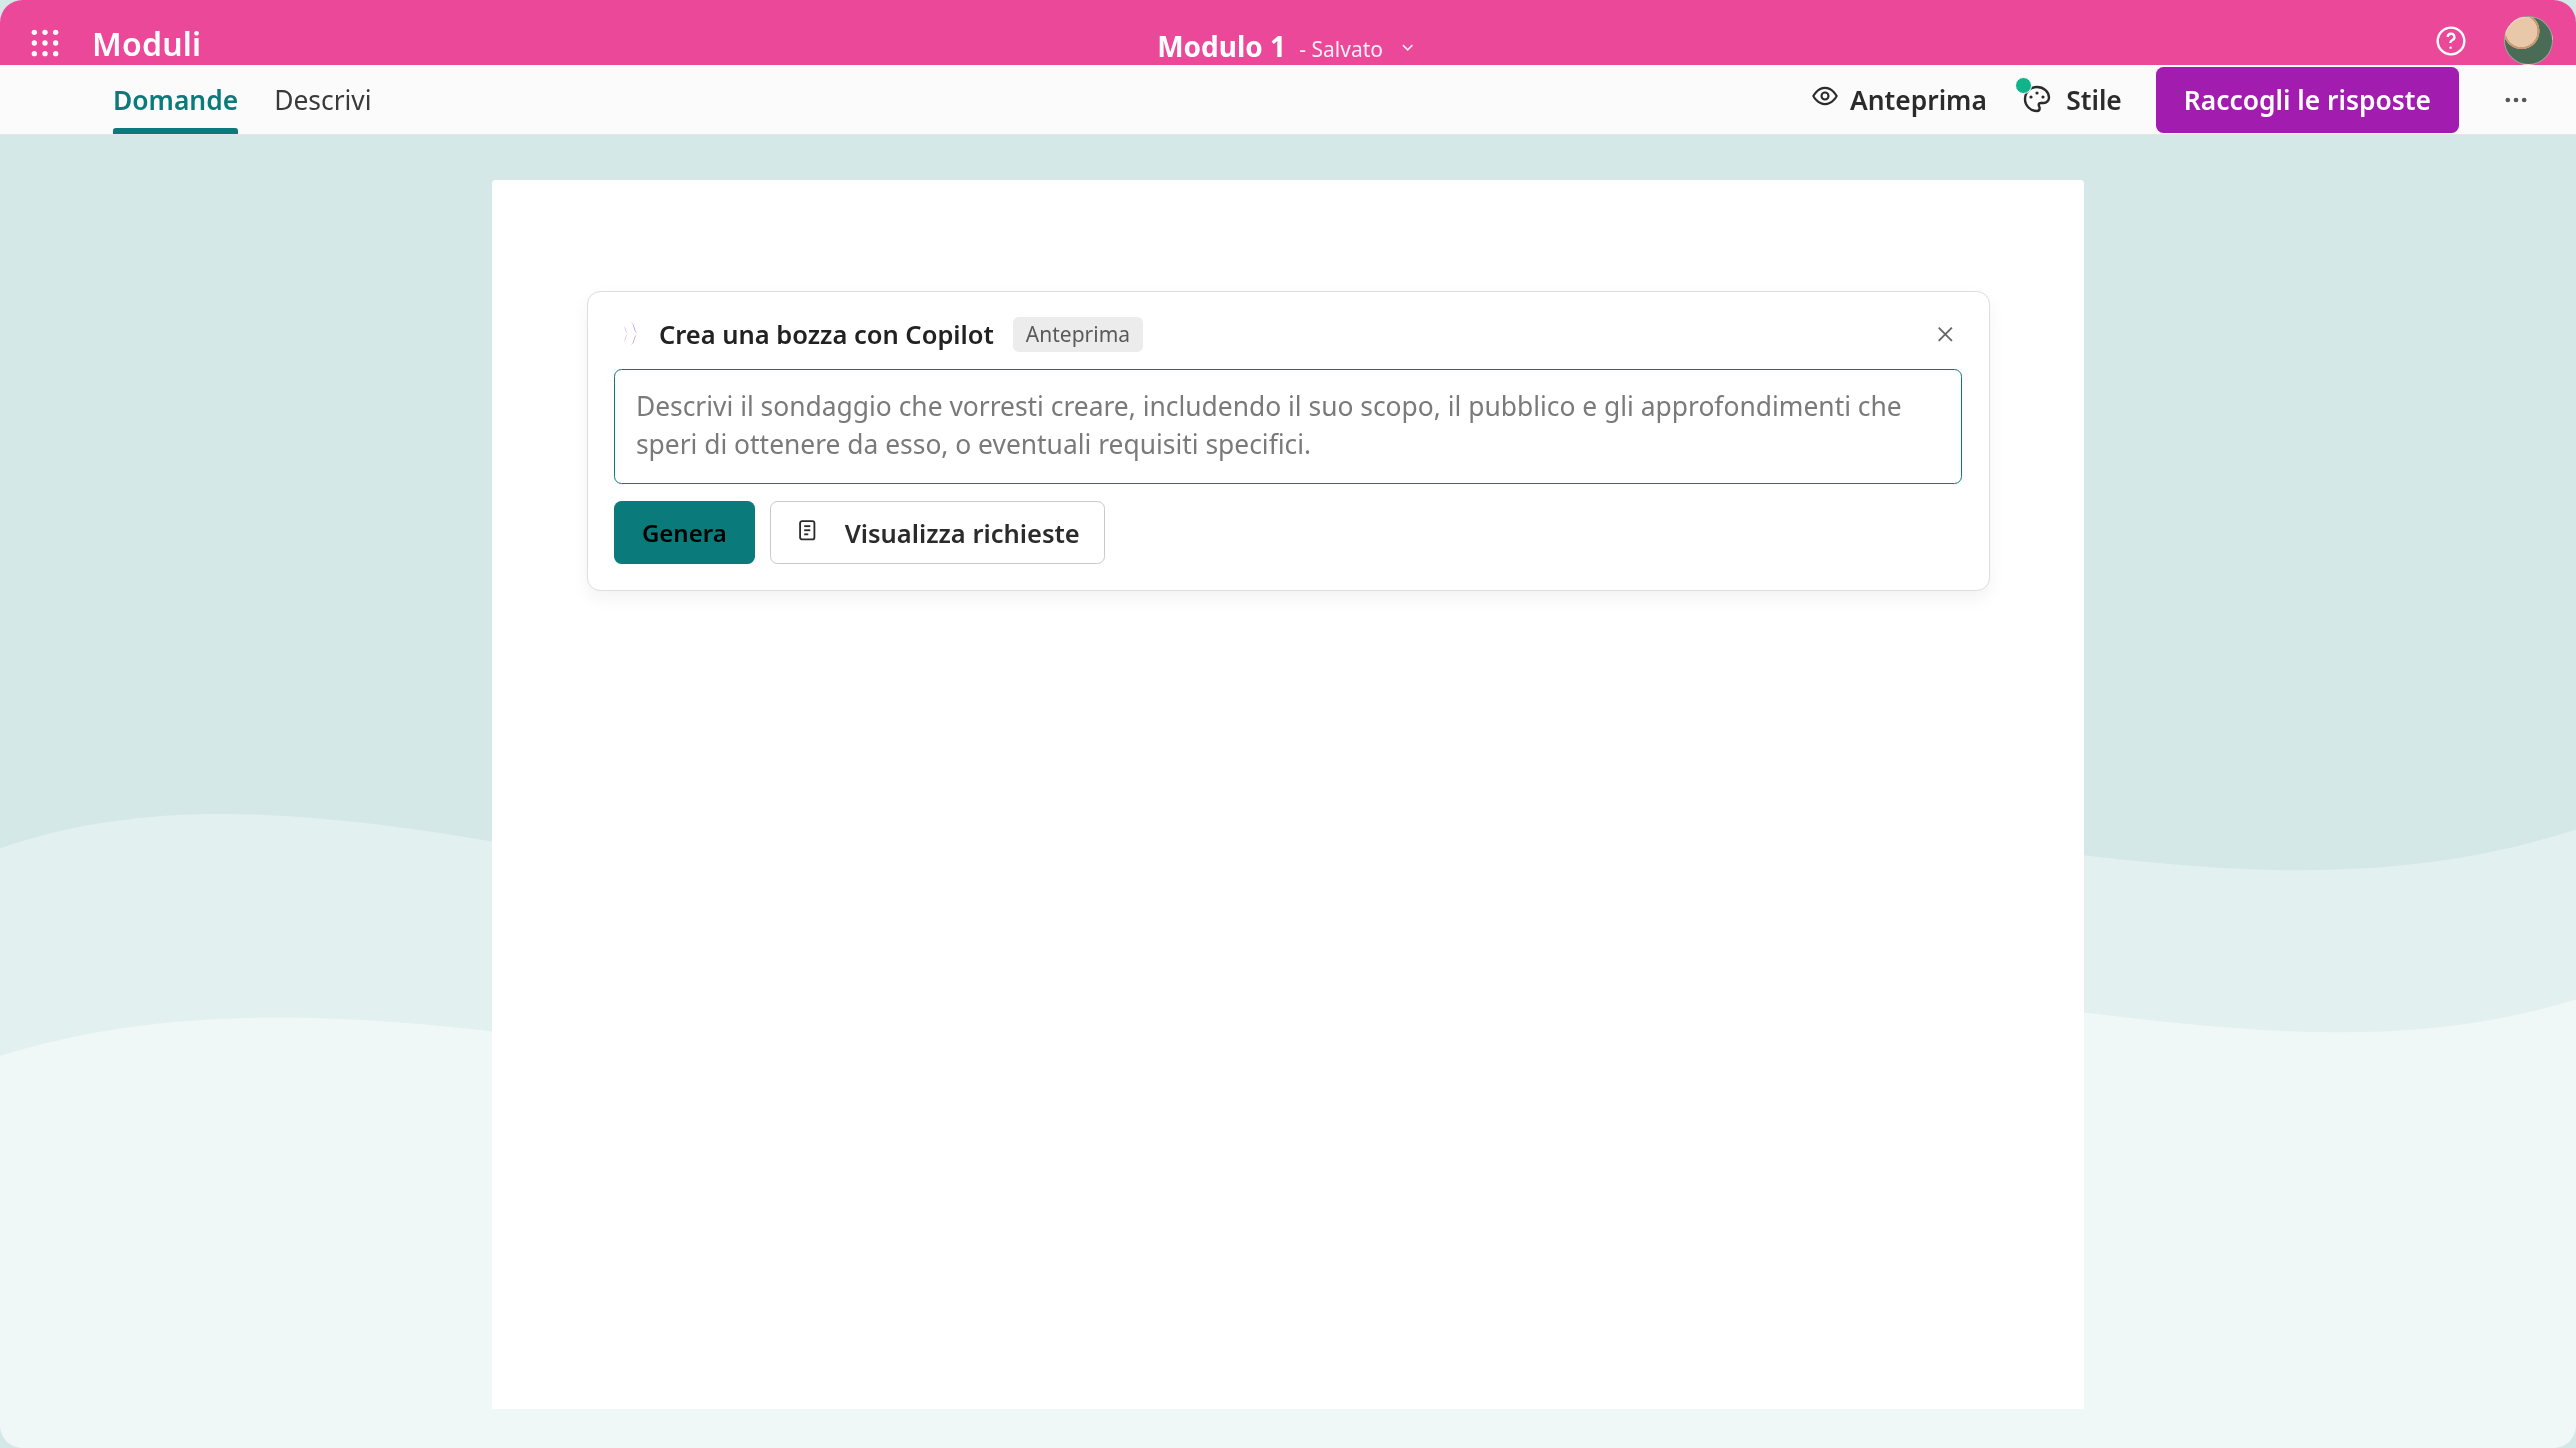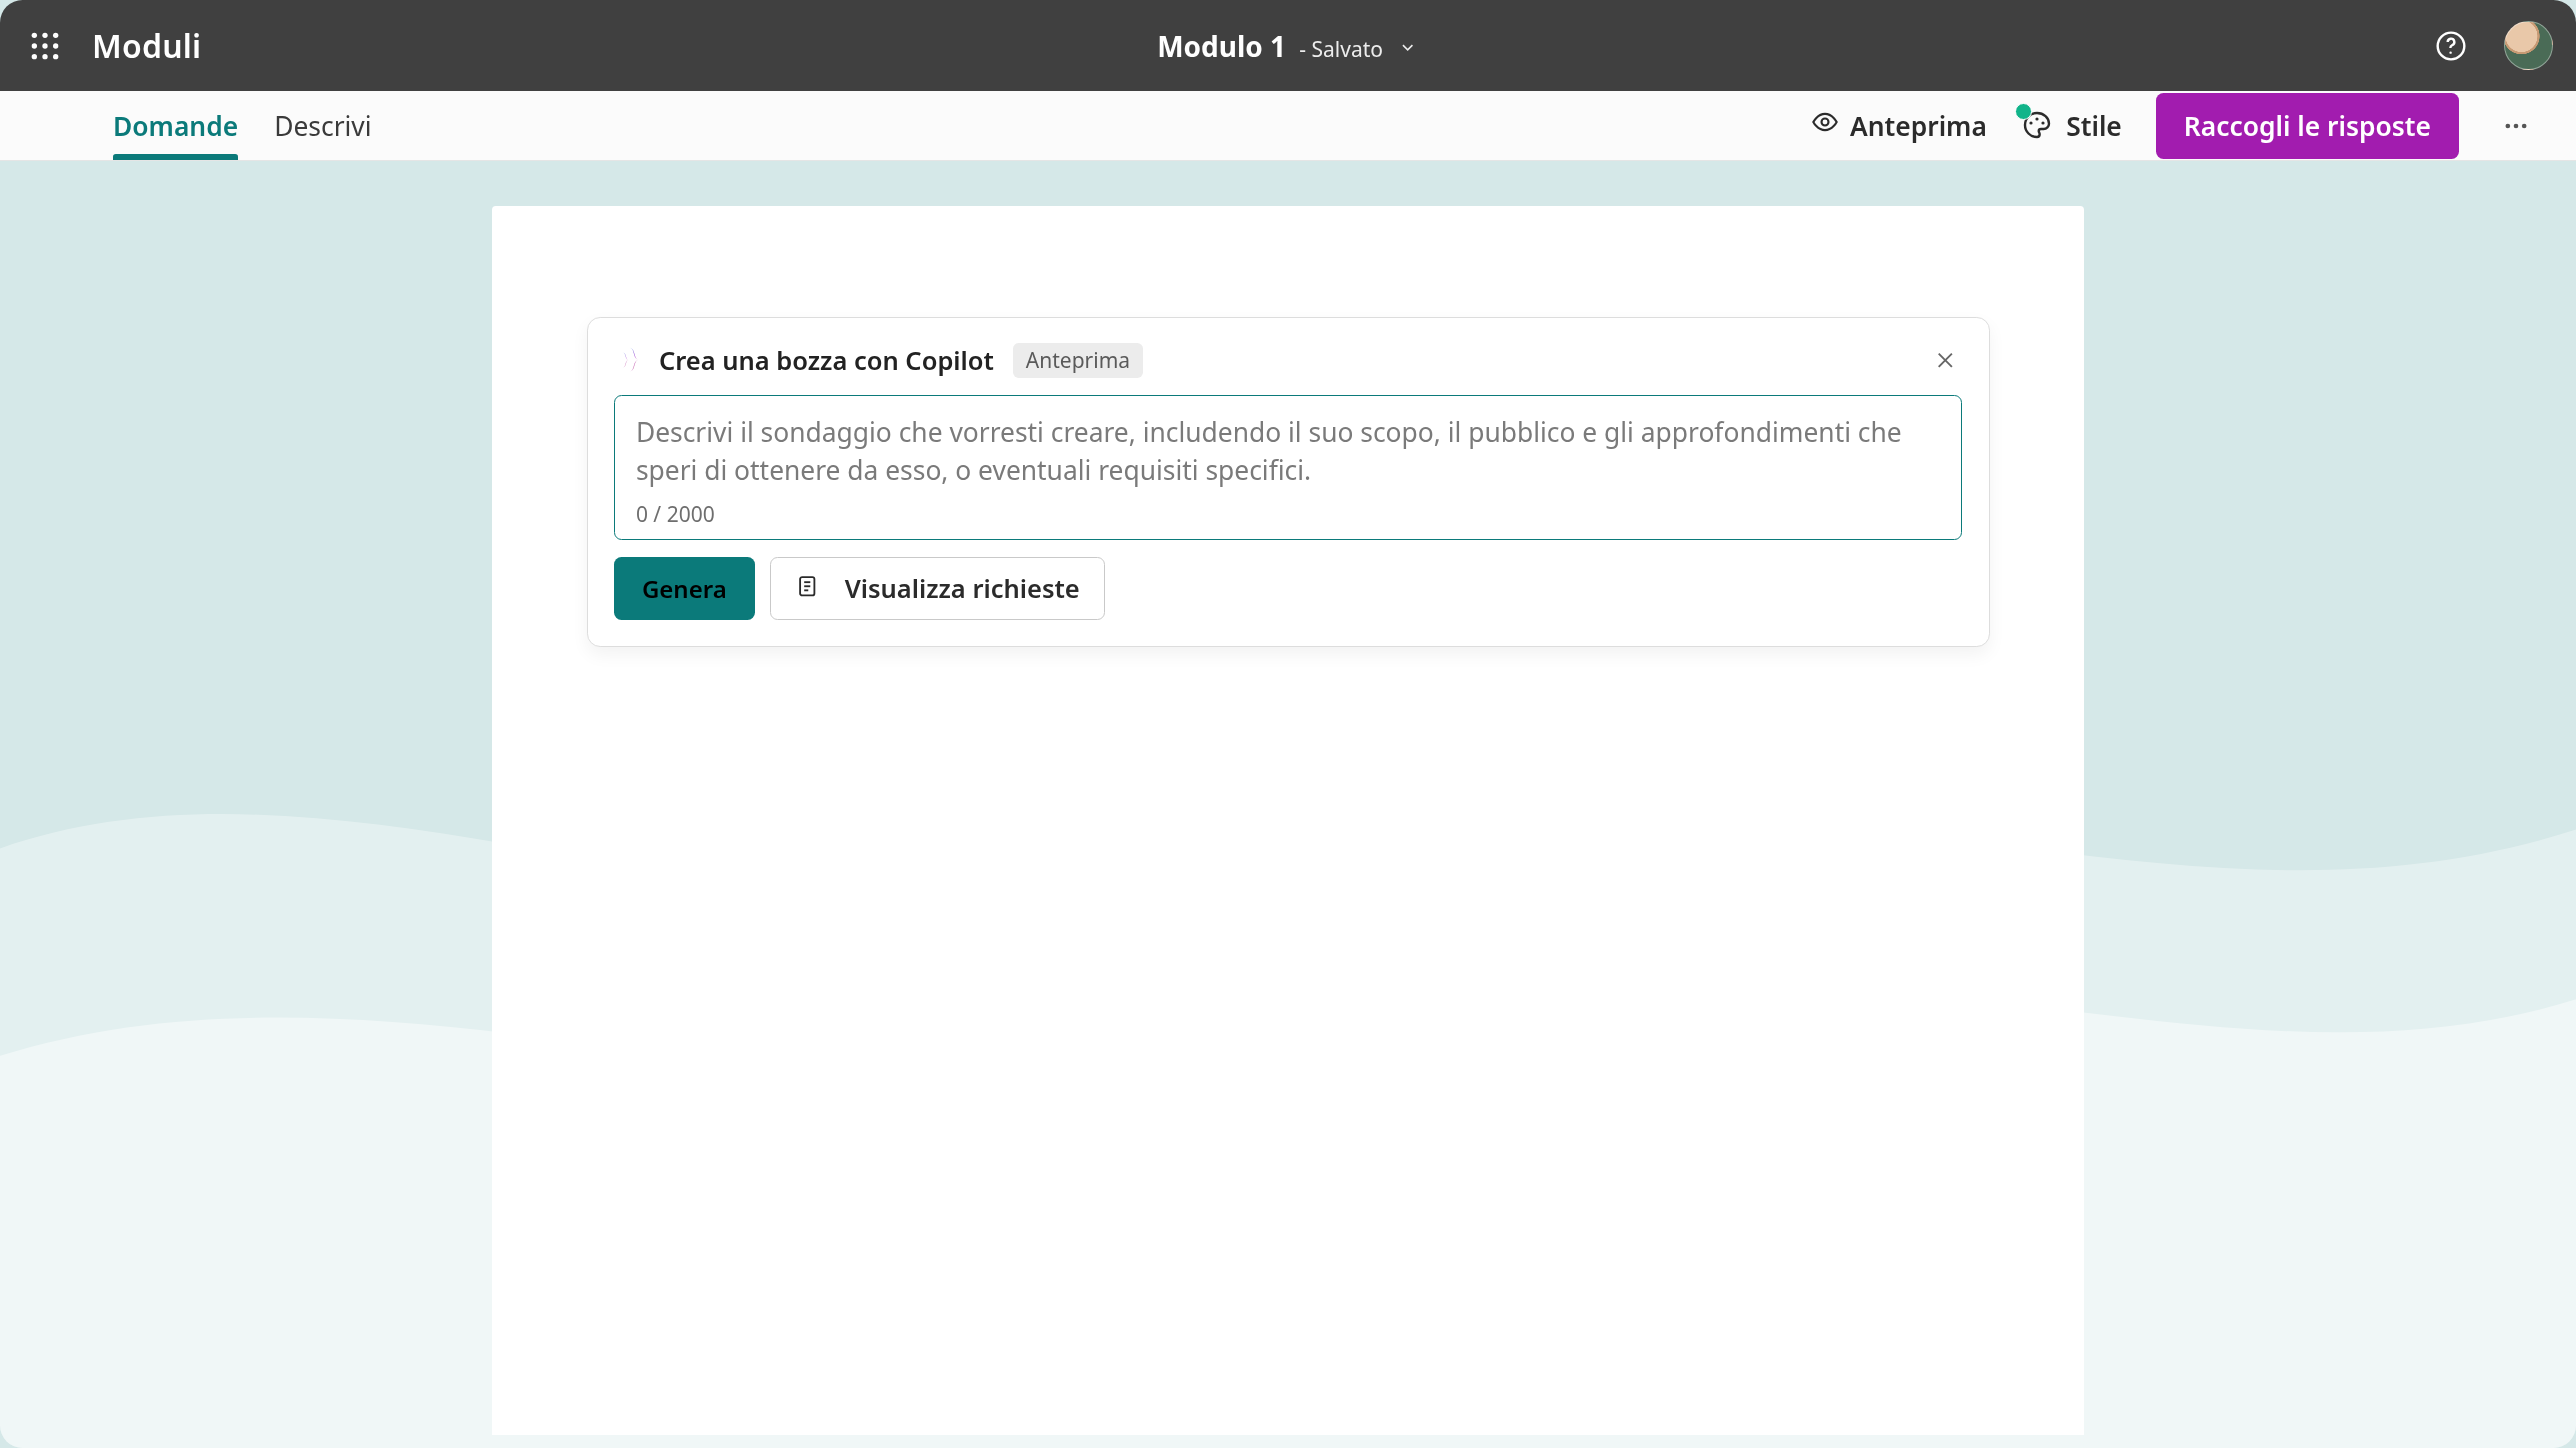--- a/index.html
+++ b/index.html
@@ -19,24 +19,24 @@
     inset: 0;
     z-index: 0;
     pointer-events: none;
   }
   .bg-waves svg { width:100%; height:100%; display:block; }
 
   
   .header {
     position: relative;
     z-index: 2;
-    height: 91px;
-    background: #404040;
-    display: flex;
-    align-items: center;
+    height: 65px;
+    background: #ec4899;
+    display: flex;
+    align-items: flex-end;
     padding: 0 22.6px;
     color: #fff;
   }
   .waffle {
     width: 45px; height: 45px;
     display: flex; align-items: center; justify-content: center;
     cursor: pointer;
   }
   .waffle svg { width: 32px; height: 32px; }
   .app-name {
@@ -330,21 +330,20 @@
         <span class="cc-close">
           <svg viewBox="0 0 24 24" width="22.6" height="22.6" fill="none" stroke="#666" stroke-width="2">
               <line x1="5" y1="5" x2="19" y2="19"></line>
               <line x1="19" y1="5" x2="5" y2="19"></line>
             </svg>
         </span>
       </div>
 
       <div class="cc-input-wrap">
         <textarea class="cc-textarea" placeholder="Descrivi il sondaggio che vorresti creare, includendo il suo scopo, il pubblico e gli approfondimenti che speri di ottenere da esso, o eventuali requisiti specifici." style=""></textarea>
-        <div class="cc-counter">0 / 2000</div>
       </div>
 
       <div class="cc-actions">
         <button class="btn-primary">Genera</button>
         <button class="btn-outline">
           <span>
             <svg viewBox="0 0 24 24" width="24.5" height="24.5" fill="none" stroke="#2b2b2b" stroke-width="1.8">
               <rect x="5" y="3" width="14" height="18" rx="2"></rect>
               <line x1="9" y1="8" x2="15" y2="8"></line>
                 <line x1="9" y1="12" x2="15" y2="12"></line>

